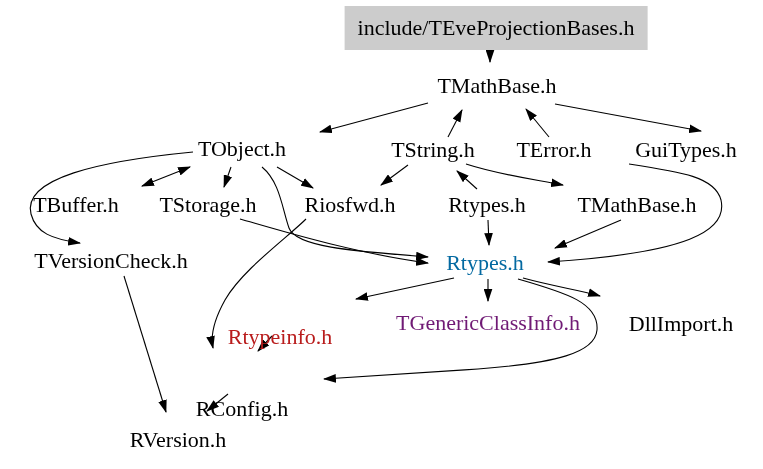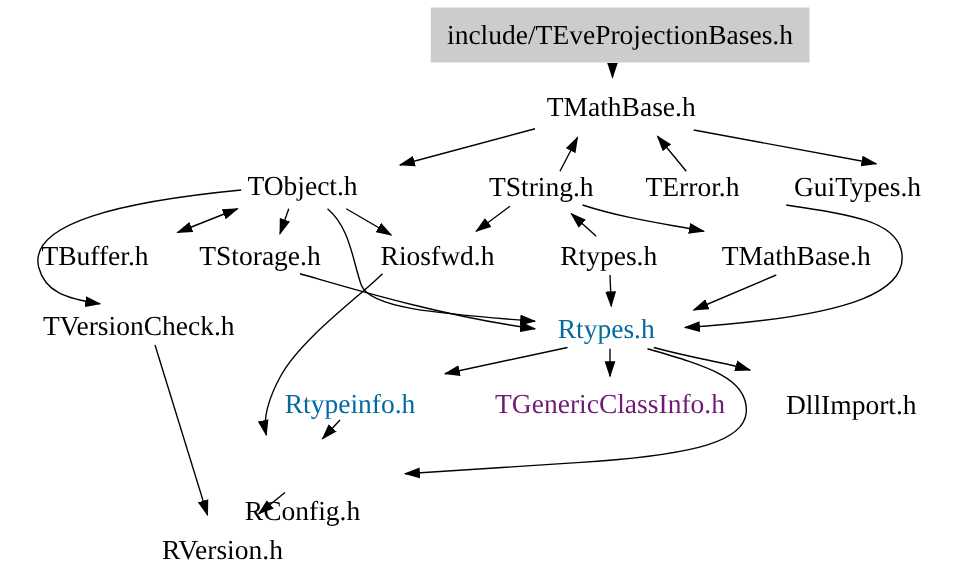--- a/index.html
+++ b/index.html
@@ -86,19 +86,19 @@
       <div class="graph-node" style="left: 433px; top: 150px; color: rgb(0, 0, 0);">TString.h</div>
       <div class="graph-node" style="left: 554px; top: 150px; color: rgb(0, 0, 0); text-align: center;">TError.h</div>
       <div class="graph-node" style="left: 686px; top: 150px; color: rgb(0, 0, 0);">GuiTypes.h</div>
       <div class="graph-node" style="left: 76px; top: 205px; color: rgb(0, 0, 0);">TBuffer.h</div>
       <div class="graph-node" style="left: 208px; top: 205px; color: rgb(0, 0, 0);">TStorage.h</div>
       <div class="graph-node" style="left: 350px; top: 205px; color: rgb(0, 0, 0);">Riosfwd.h</div>
       <div class="graph-node" style="left: 487px; top: 205px; color: rgb(0, 0, 0);">Rtypes.h</div>
       <div class="graph-node" style="left: 637px; top: 205px; color: rgb(0, 0, 0);">TMathBase.h</div>
       <div class="graph-node" style="left: 111px; top: 261px; color: rgb(0, 0, 0);">TVersionCheck.h</div>
       <div class="graph-node" style="left: 485px; top: 263px; color: #0369a1; font-family: Liberation Serif, serif;">Rtypes.h</div>
-      <div class="graph-node" style="left: 280px; top: 323px; color: #0369a1;">Rtypeinfo.h</div>
+      <div class="graph-node" style="left: 280px; top: 337px; color: #b91c1c;">Rtypeinfo.h</div>
       <div class="graph-node" style="left: 488px; top: 323px; color: #701a75;">TGenericClassInfo.h</div>
       <div class="graph-node" style="left: 681px; top: 324px; color: rgb(0, 0, 0);">DllImport.h</div>
       <div class="graph-node" style="left: 242px; top: 381px; color: rgb(0, 0, 0); margin-top: 28px;">RConfig.h</div>
       <div class="graph-node" style="left: 178px; top: 440px; color: rgb(0, 0, 0);">RVersion.h</div>
     </div>
 </div>
 
 </body></html>

